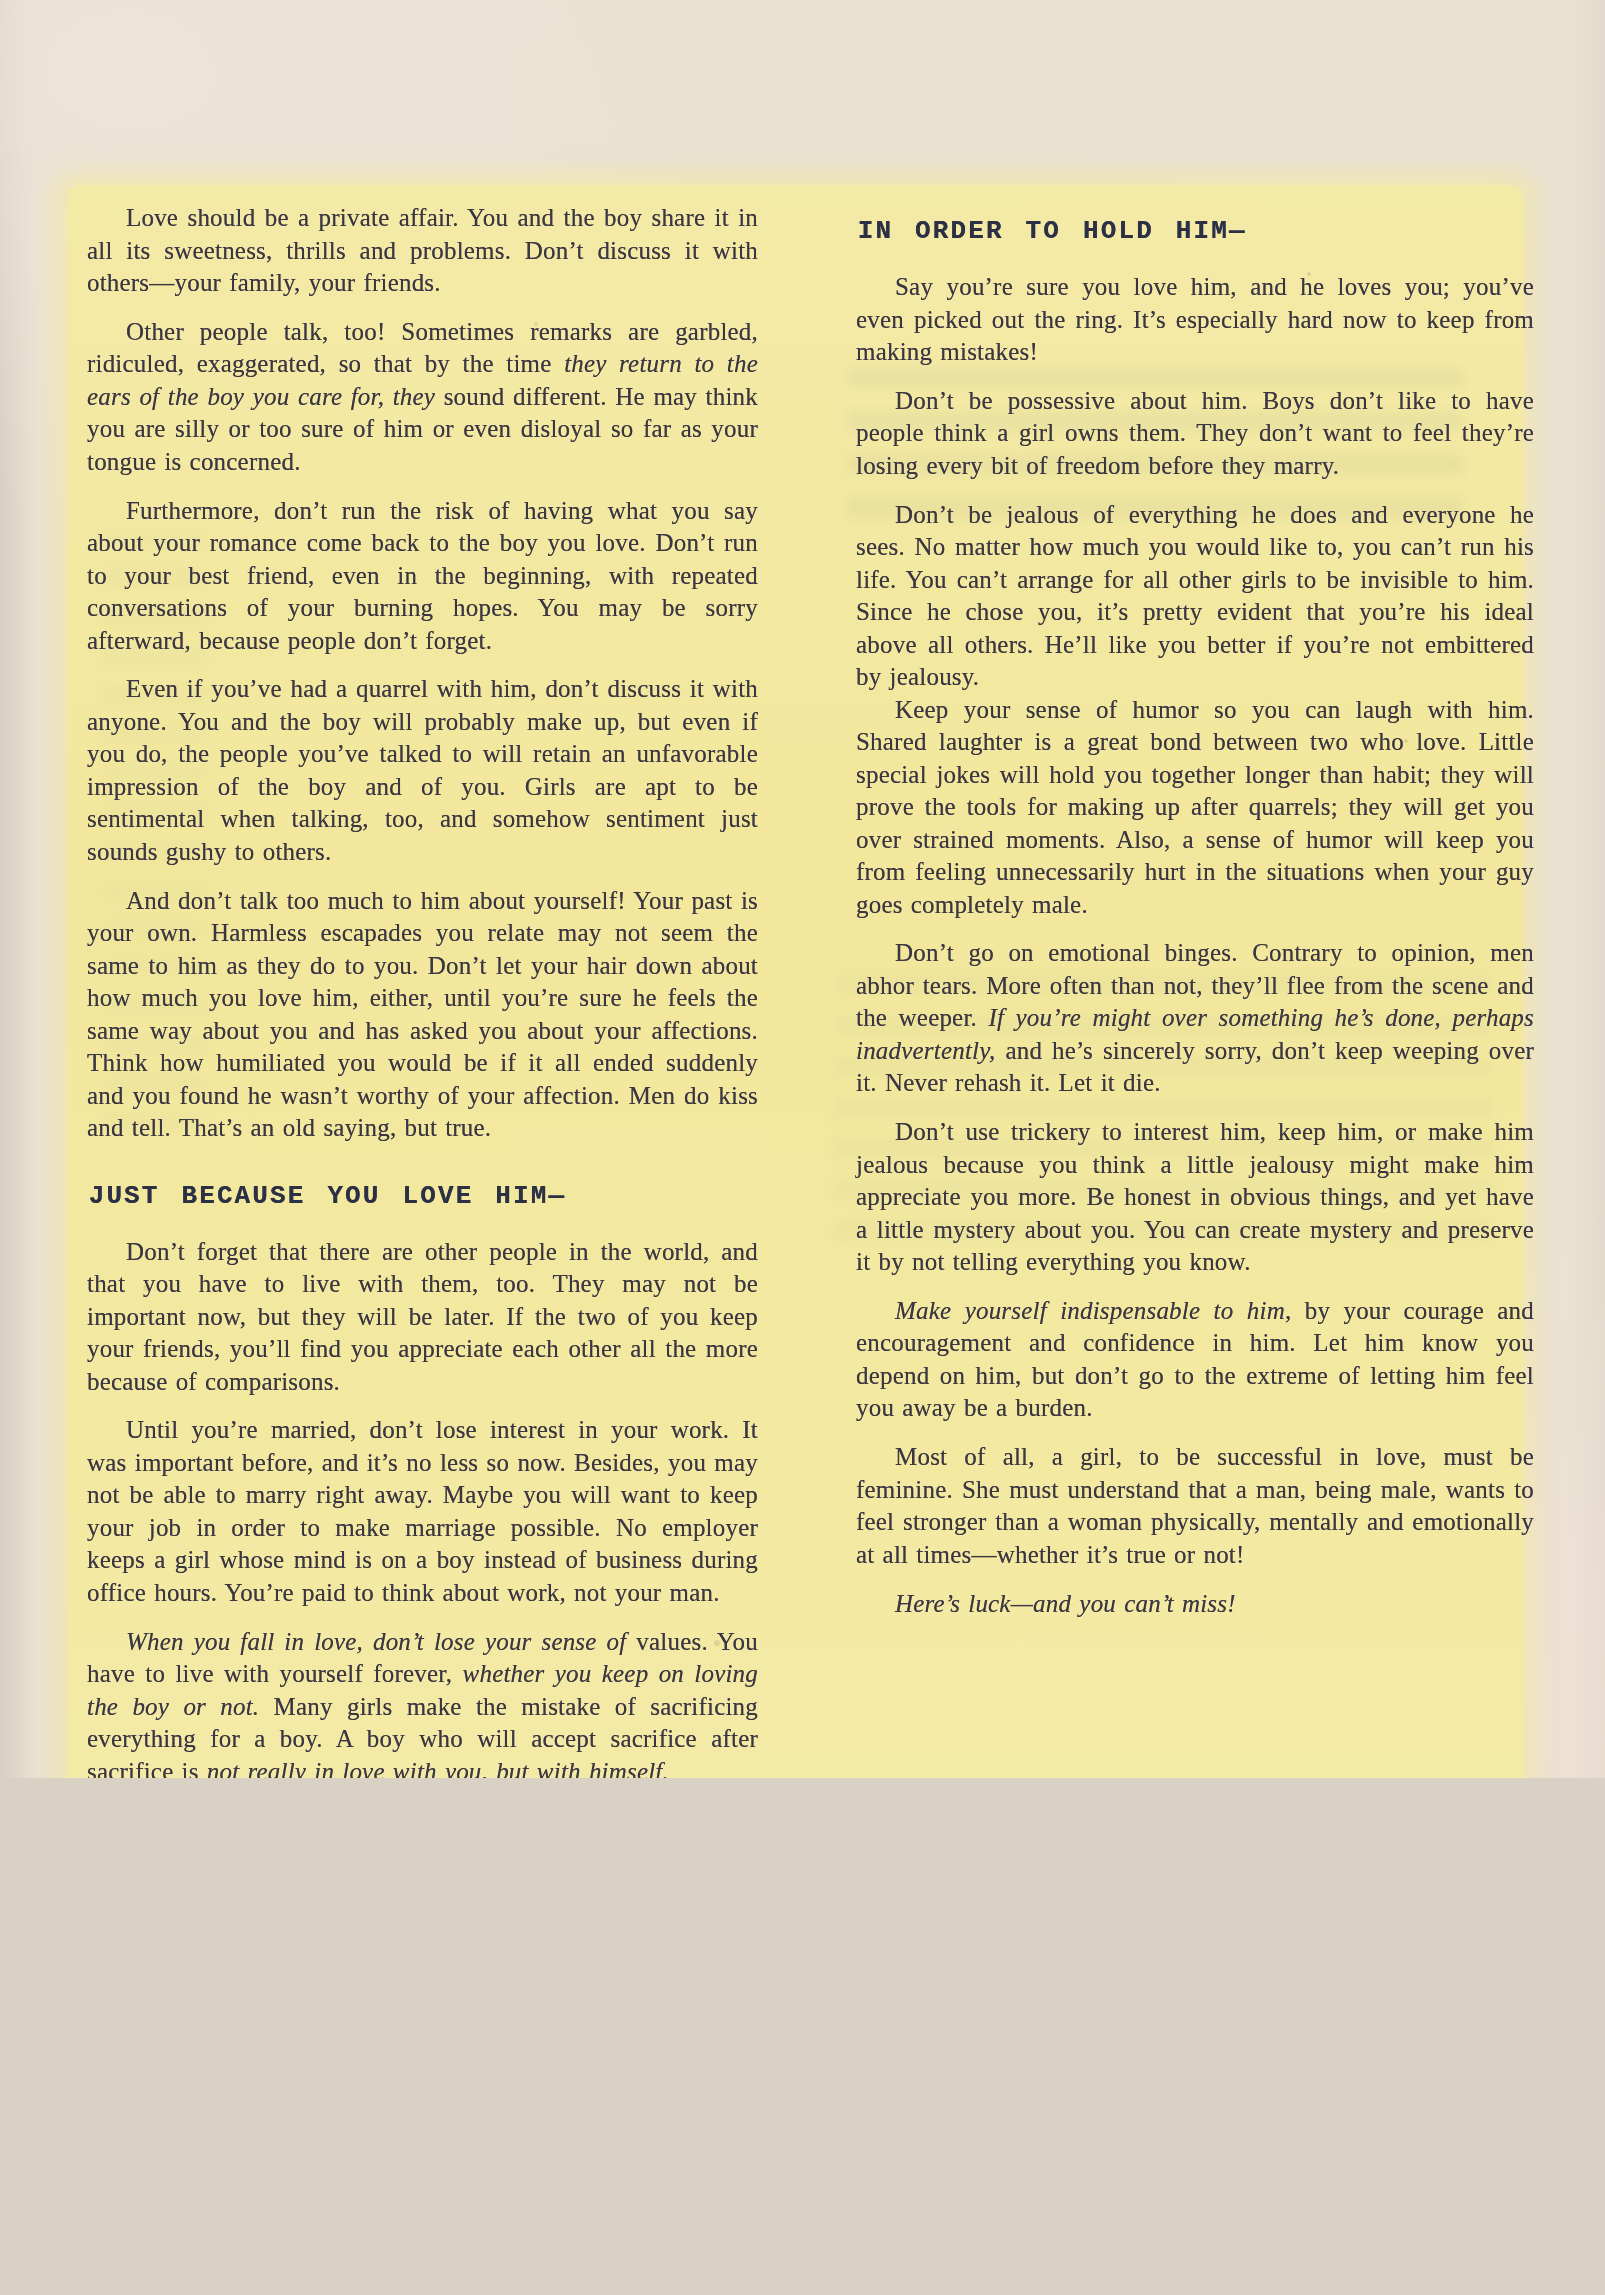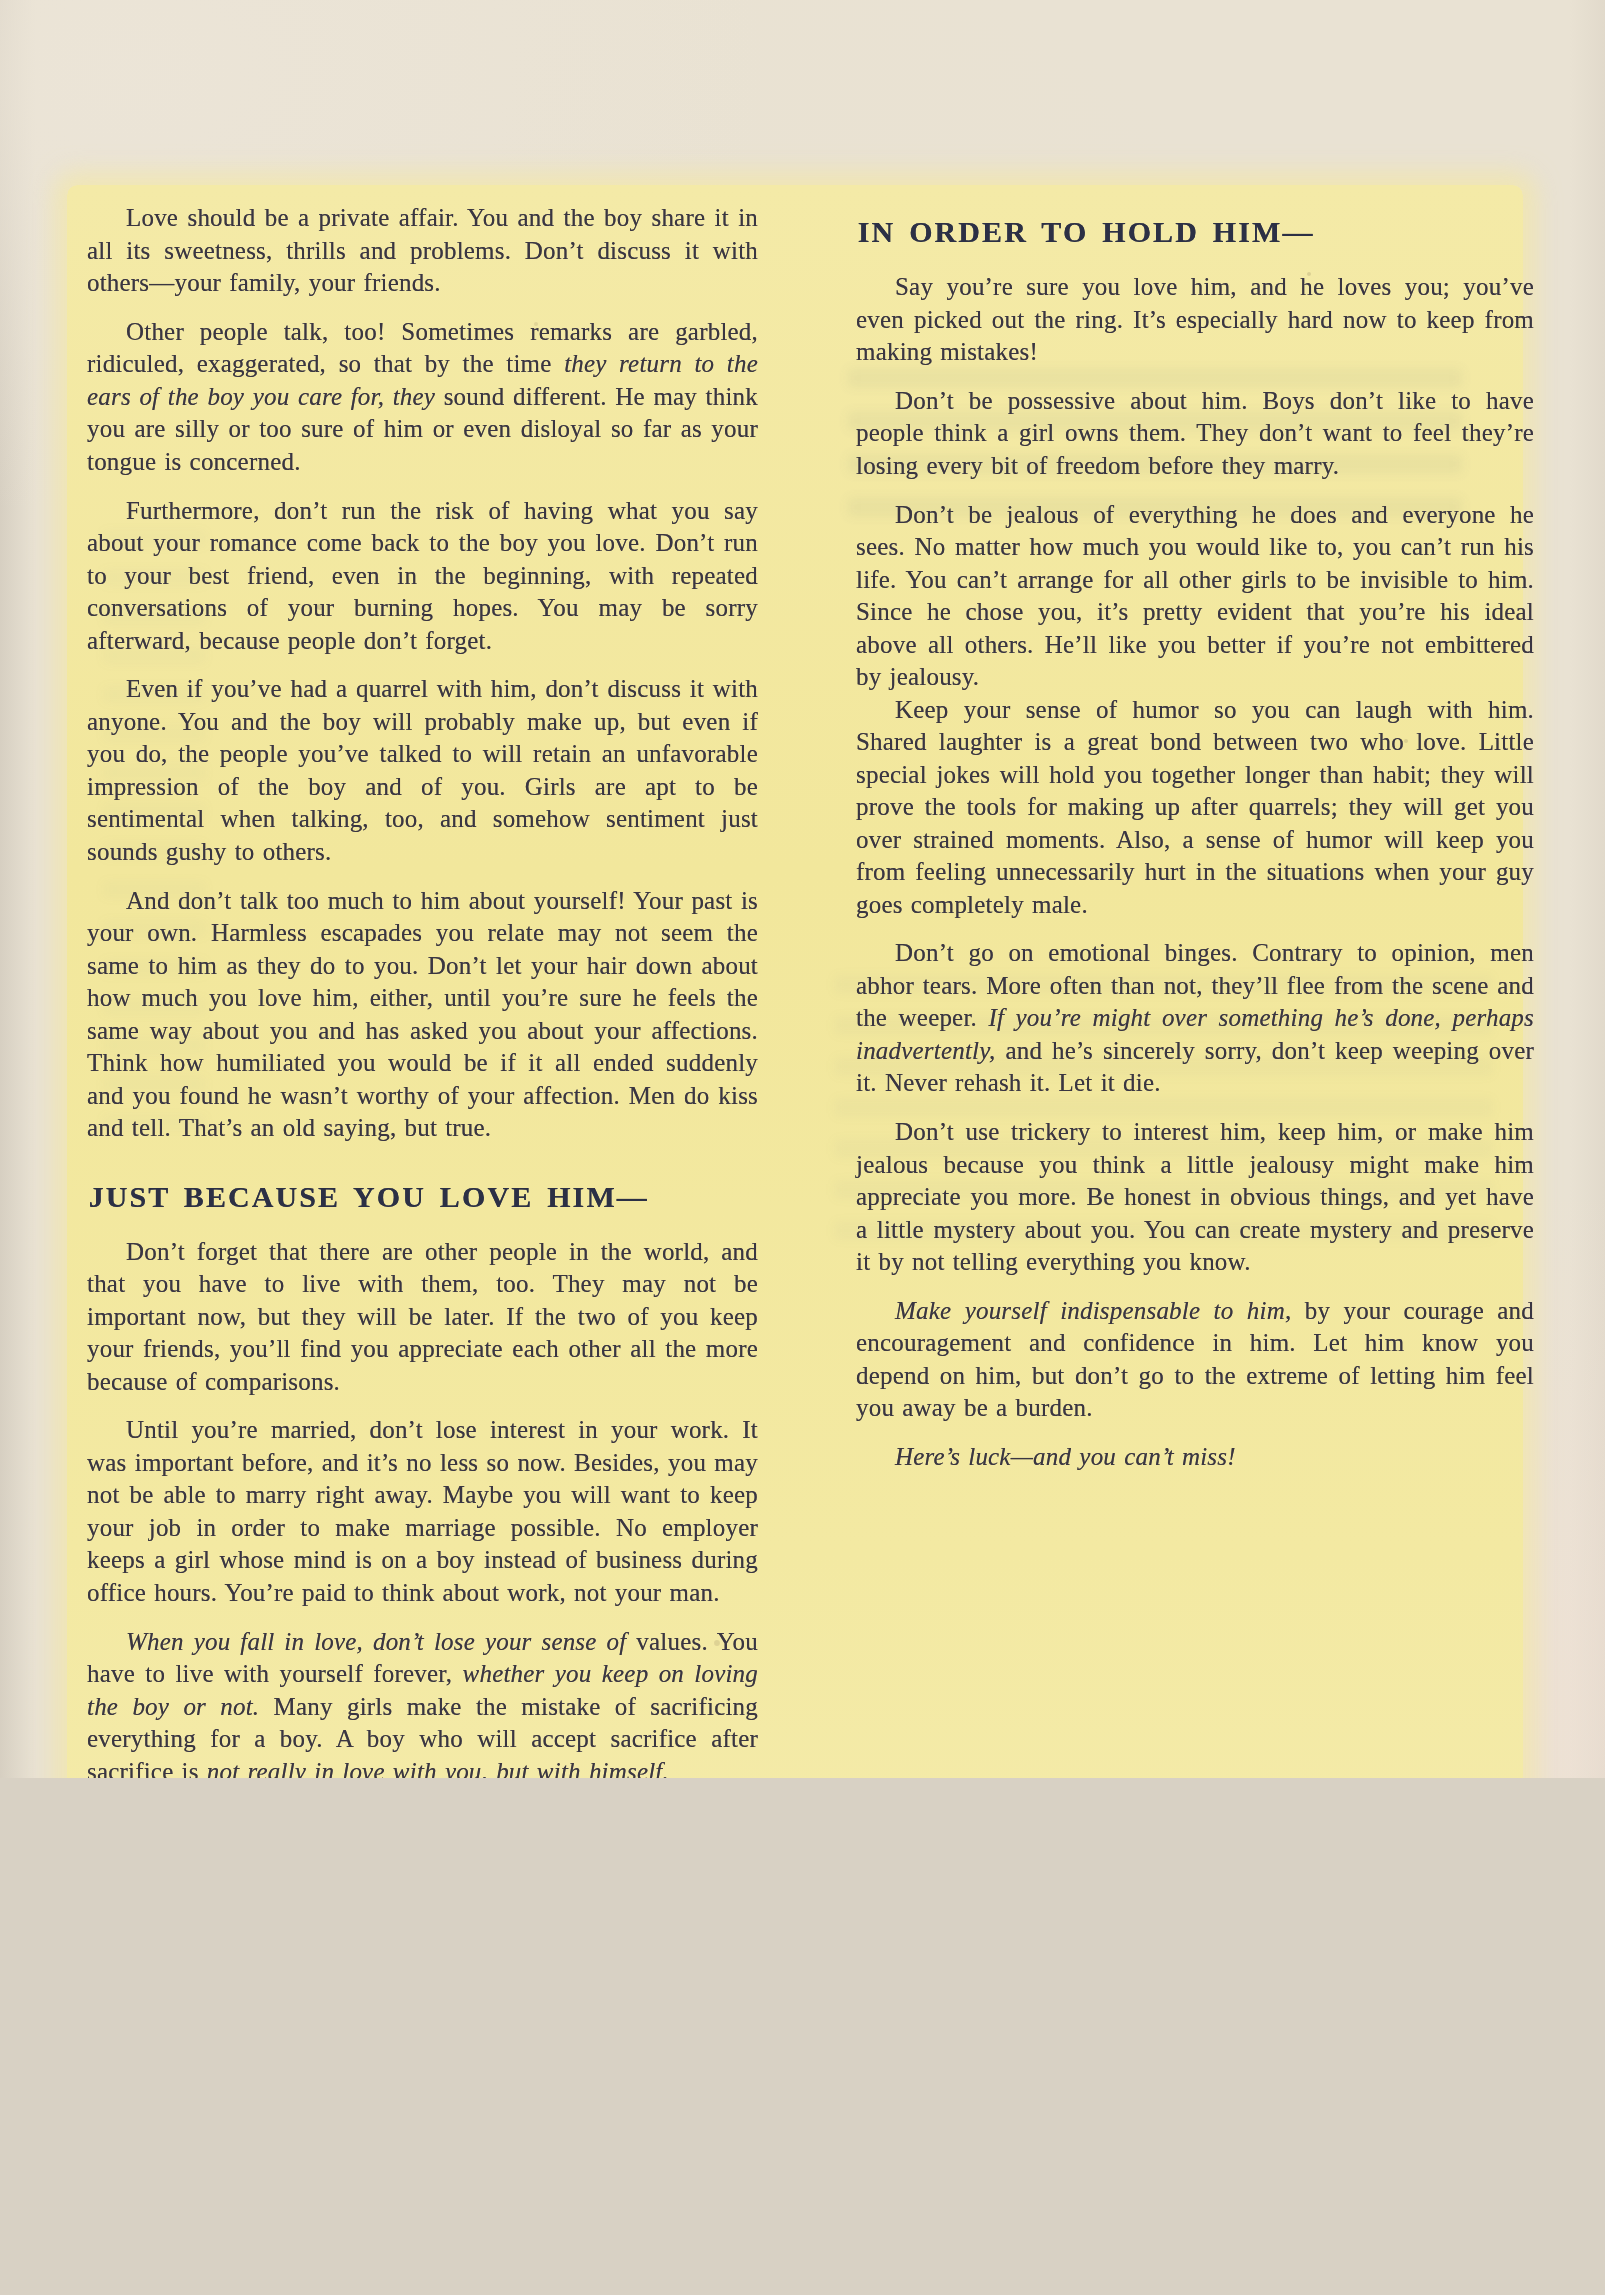--- a/index.html
+++ b/index.html
@@ -90,23 +90,23 @@
   .body-para {
     margin: 0 0 16.3px 0;
     text-indent: 39px;
     text-align: justify;
     word-spacing: 1.7px;
     letter-spacing: 0.2px;
   }
   .section .body-para:last-child { margin-bottom: 0; }
 
   .sec-heading {
-    font-family: Liberation Serif, serif;
+    font-family: Liberation Mono, monospace;
     font-weight: bold;
-    font-size: 30px;
+    font-size: 26px;
     line-height: 31px;
     letter-spacing: 2.1px;
     word-spacing: 4.3px;
     color: #2c3045;
     margin: 36px 0 24px 1.7px;
     text-shadow: 0 0 0.5px rgba(44,48,69,0.8);
   }
   .col-right .sec-heading:first-child { margin-top: 0; }
 
   em { font-style: italic; }
@@ -147,18 +147,19 @@
     <div class="section">
         <p class="body-para"><span>Say you’re sure you love him, and he loves you; you’ve even picked out the ring. It’s especially hard now to keep from making mistakes!</span></p>
         <p class="body-para"><span>Don’t be possessive about him. Boys don’t like to have people think a girl owns them. They don’t want to feel they’re losing every bit of freedom before they marry.</span></p>
         <p class="body-para"><span>Don’t be jealous of everything he does and everyone he sees. No matter how much you would like to, you can’t run his life. You can’t arrange for all other girls to be invisible to him. Since he chose you, it’s pretty evident that you’re his ideal above all others. He’ll like you better if you’re not embittered by jealousy.</span></p>
       </div>
     <div class="section">
         <p class="body-para"><span>Keep your sense of humor so you can laugh with him. Shared laughter is a great bond between two who love. Little special jokes will hold you together longer than habit; they will prove the tools for making up after quarrels; they will get you over strained moments. Also, a sense of humor will keep you from feeling unnecessarily hurt in the situations when your guy goes completely male.</span></p>
         <p class="body-para"><span>Don’t go on emotional binges. Contrary to opinion, men abhor tears. More often than not, they’ll flee from the scene and the weeper. </span><em>If you’re might over something he’s done, perhaps inadvertently,</em><span> and he’s sincerely sorry, don’t keep weeping over it. Never rehash it. Let it die.</span></p>
         <p class="body-para"><span>Don’t use trickery to interest him, keep him, or make him jealous because you think a little jealousy might make him appreciate you more. Be honest in obvious things, and yet have a little mystery about you. You can create mystery and preserve it by not telling everything you know.</span></p>
         <p class="body-para"><em>Make yourself indispensable to him,</em><span> by your courage and encouragement and confidence in him. Let him know you depend on him, but don’t go to the extreme of letting him feel you away be a burden.</span></p>
+        <p class="body-para"><span>Most of all, a girl, to be successful in love, must be feminine. She must understand that a man, being male, wants to feel stronger than a woman physically, mentally and emotionally at all times—whether it’s true or not!</span></p>
         <p class="body-para"><em>Here’s luck—and you can’t miss!</em></p>
       </div>
   </div>
 
 </div>
 
 
 </body></html>

